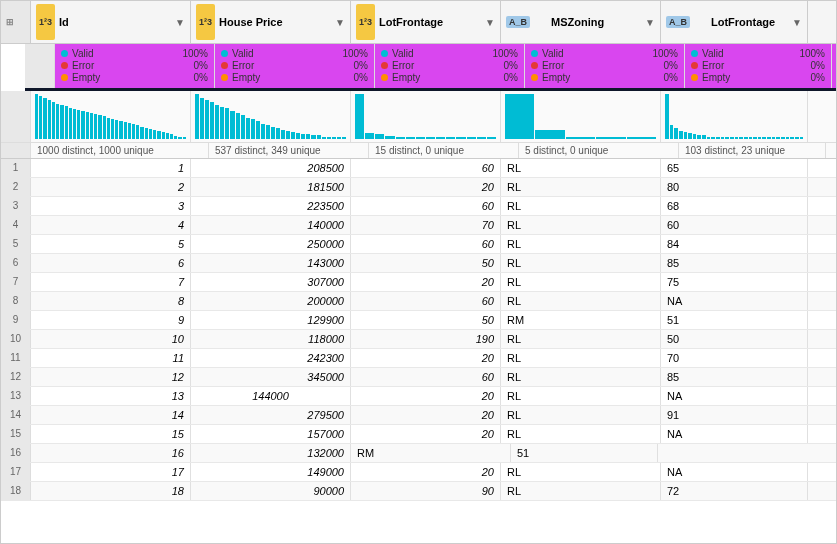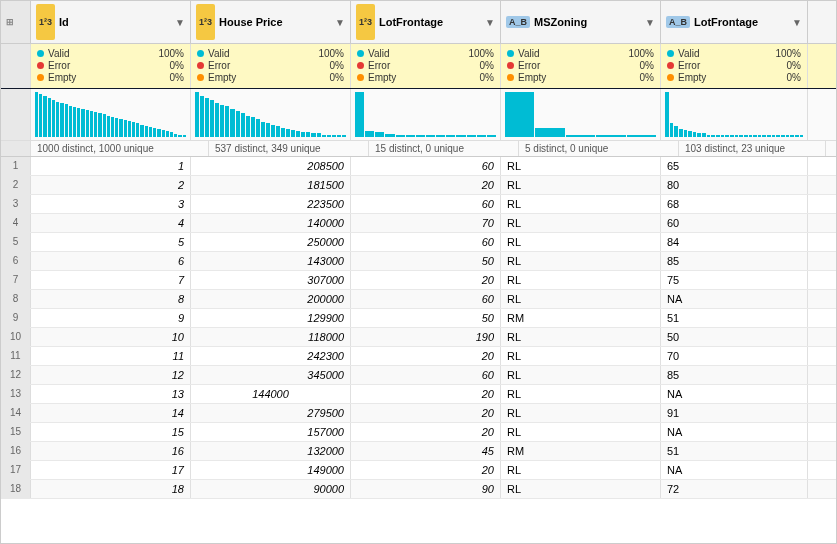--- a/index.html
+++ b/index.html
@@ -9,24 +9,24 @@
 
     
     .col-headers { display: flex; border-bottom: 1px solid #ccc; background: #f5f5f5; }
     .col-header { display: flex; align-items: center; border-right: 1px solid #ccc; padding: 3px 5px; font-weight: bold; font-size: 11px; position: relative; min-height: 22px; }
     .col-header .col-name { flex: 1; }
     .col-header .col-sort { margin-left: auto; cursor: pointer; color: #666; font-size: 10px; }
     .col-header-row-num { width: 30px; background: #e8e8e8; border-right: 1px solid #ccc; }
 
     
     .type-num { background: #f5c842; color: #333; padding: 13px 3px; border-radius: 2px; font-size: 9px; font-weight: bold; margin-right: 4px; }
-    .type-str { background: #a0c8e8; color: #333; padding: 1px 3px; border-radius: 2px; font-size: 9px; font-weight: bold; margin-right: 4px; }
-
-    
-    .stats-panel { display: flex; border-bottom: 1px solid #0f172a; background: #fef9c3; }
+    .type-str { background: #a0c8e8; color: #333; padding: 1px 3px; border-radius: 2px; font-size: 9px; font-weight: bold; margin-right: 21px; }
+
+    
+    .stats-panel { display: flex; border-bottom: 3px solid #0f172a; background: #d946ef; margin-left: 24px; }
     .stats-cell { border-right: 1px solid #ddd; padding: 4px 6px; font-size: 10px; }
     .stats-cell .stat-row { display: flex; align-items: center; margin-bottom: 1px; }
     .dot { width: 7px; height: 7px; border-radius: 50%; display: inline-block; margin-right: 4px; flex-shrink: 0; }
     .dot-green { background: #00bcd4; }
     .dot-red { background: #e53935; }
     .dot-orange { background: #ff8f00; }
     .stat-label { flex: 1; color: #333; }
     .stat-pct { color: #333; font-weight: normal; }
     .row-num-stats { width: 30px; background: #e8e8e8; border-right: 1px solid #ddd; }
 
@@ -444,21 +444,20 @@
         <div class="data-cell num" style="width: 160px; flex-shrink: 0;">15</div>
         <div class="data-cell num" style="width: 160px; flex-shrink: 0;">157000</div>
         <div class="data-cell num" style="width: 150px; flex-shrink: 0;">20</div>
         <div class="data-cell str" style="width: 160px; flex-shrink: 0;">RL</div>
         <div class="data-cell str" style="width: 147px; flex-shrink: 0;">NA</div>
       </div>
       <div class="data-row even">
         <div class="row-num-cell">16</div>
         <div class="data-cell num" style="width: 160px; flex-shrink: 0;">16</div>
         <div class="data-cell num" style="width: 160px; flex-shrink: 0;">132000</div>
-        <div class="data-cell num" style="width: 150px; flex-shrink: 0;">45</div>
         <div class="data-cell str" style="width: 160px; flex-shrink: 0;">RM</div>
         <div class="data-cell str" style="width: 147px; flex-shrink: 0;">51</div>
       </div>
       <div class="data-row">
         <div class="row-num-cell">17</div>
         <div class="data-cell num" style="width: 160px; flex-shrink: 0;">17</div>
         <div class="data-cell num" style="width: 160px; flex-shrink: 0; font-style: italic;">149000</div>
         <div class="data-cell num" style="width: 150px; flex-shrink: 0;">20</div>
         <div class="data-cell str" style="width: 160px; flex-shrink: 0;">RL</div>
         <div class="data-cell str" style="width: 147px; flex-shrink: 0;">NA</div>

